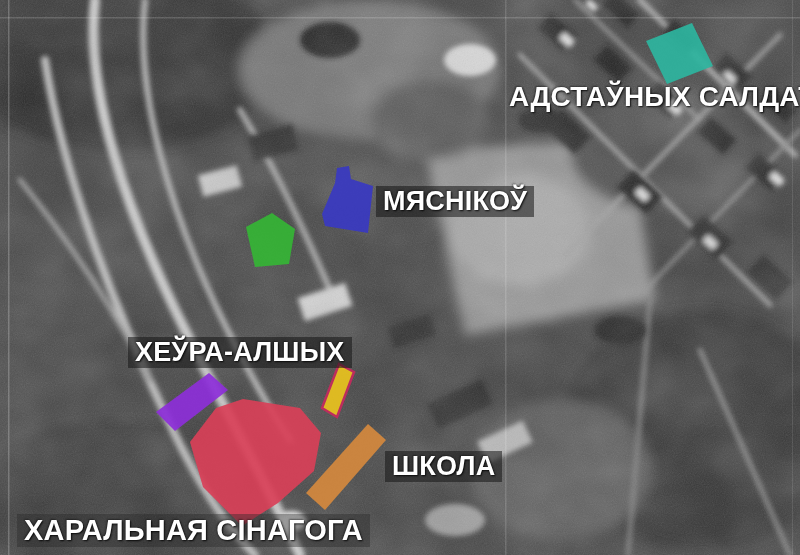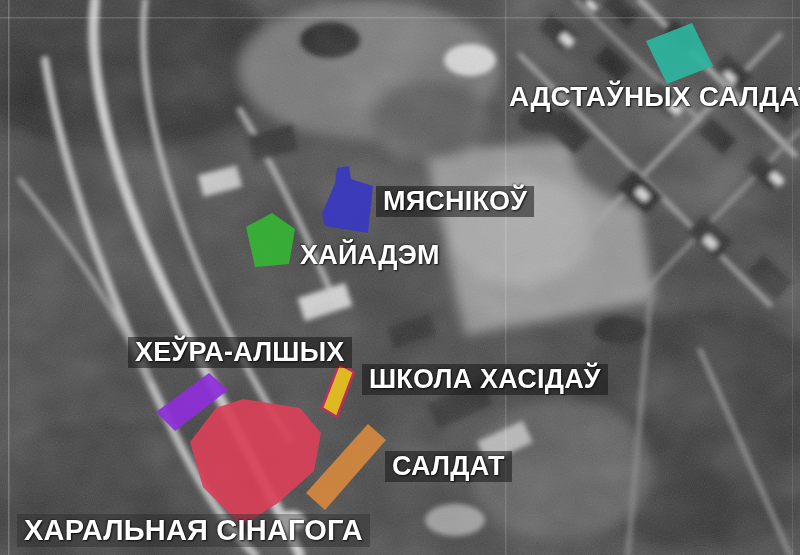--- a/index.html
+++ b/index.html
@@ -139,19 +139,17 @@
     <polygon class="building" points="337,168 349,166 351,179 373,186 368,233 325,226 322,214 335,183" fill="#3a3ac2"></polygon>
     <polygon class="building" points="246,227 272,213 295,229 289,264 255,267" fill="#35b535"></polygon>
     <polygon class="building" points="156,412 209,373 228,390 175,431" fill="#8d2fd9"></polygon>
     <polygon class="building" points="190,442 216,408 243,399 300,408 321,433 314,471 278,503 242,526 203,487" fill="#d94058"></polygon>
     <polygon class="building" stroke-width="2.5" stroke="#c62a5e" points="339,364 354,372 337,417 322,408" fill="#eac31e"></polygon>
     <polygon class="building" points="368,424 386,440 325,510 306,493" fill="#d5893e"></polygon>
   </svg>
 
   <div class="map-label lbl-adstaunych">АДСТАЎНЫХ САЛДАТ</div>
   <div class="map-label map-label--boxed lbl-miasnikou">МЯСНІКОЎ</div>
-  <div class="map-label lbl-chajadem">ХАЙАДЭМ</div>
   <div class="map-label map-label--boxed lbl-cheura">ХЕЎРА-АЛШЫХ</div>
-  <div class="map-label map-label--boxed lbl-shkola">ШКОЛА ХАСІДАЎ</div>
-  <div class="map-label map-label--boxed lbl-klauz">САЛДАТ</div>
+  <div class="map-label map-label--boxed lbl-klauz">ШКОЛА</div>
   <div class="map-label map-label--faintbox lbl-charalnaja">ХАРАЛЬНАЯ СІНАГОГА</div>
 
 </div>
 
 </body></html>

